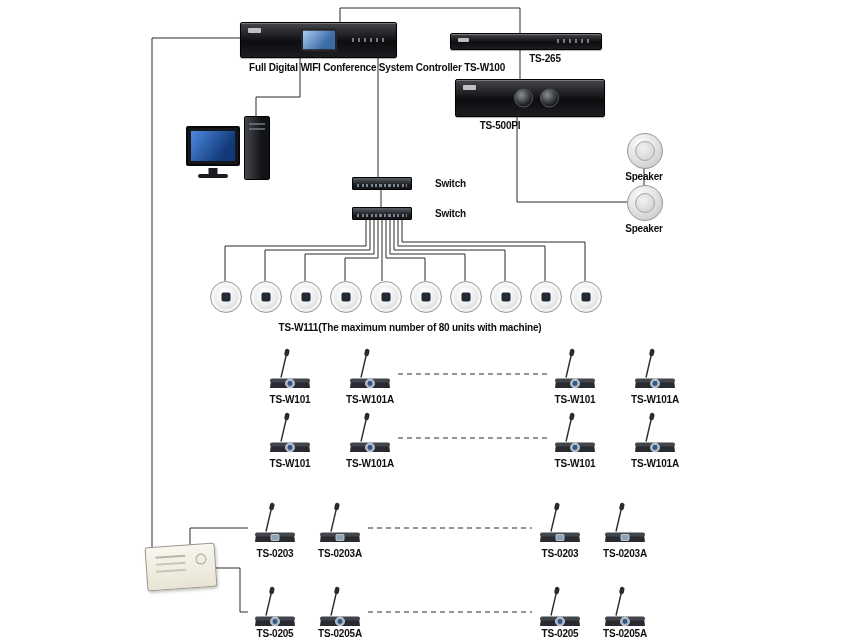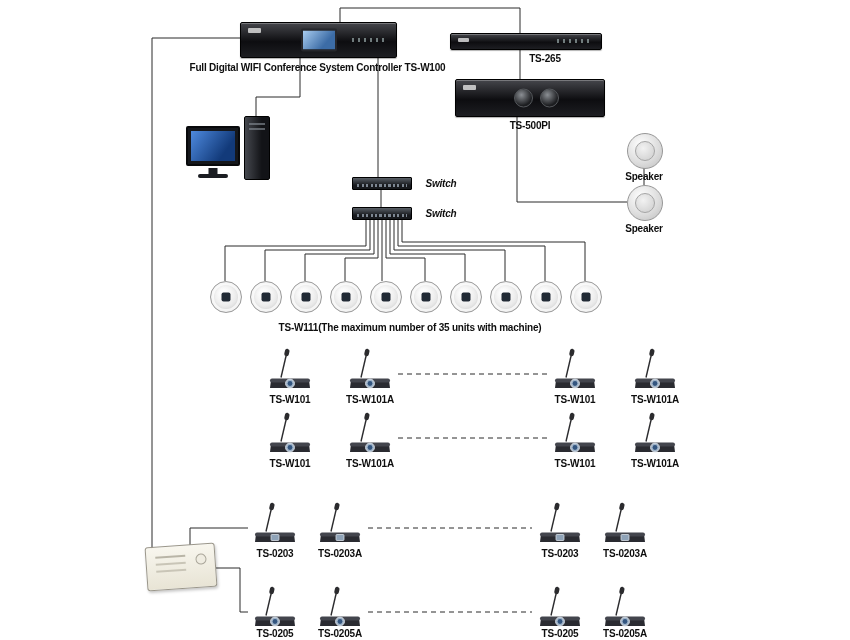--- a/index.html
+++ b/index.html
@@ -5,21 +5,21 @@
   html,body { margin:0; padding:0; background:#fff; }
   .stage {
     position:relative; width:850px; height:640px; background:#ffffff;
     font-family:"Liberation Sans", sans-serif; overflow:hidden;
   }
   .wires { position:absolute; left:0; top:0; width:850px; height:640px; }
   .lbl {
     position:absolute; font-size:10px; font-weight:700; color:#0e0e0e;
     text-align:center; letter-spacing:-0.2px; line-height:11px; white-space:nowrap;
   }
-  .lbl.left { text-align:center;font-style:italic; }
+  .lbl.left { text-align:right; }
 
   
   .rack {
     position:absolute; background:linear-gradient(#45464b,#0d0d10 55%,#1d1e22);
     border:1px solid #000; border-radius:2px;
     box-shadow: inset 0 1px 0 rgba(255,255,255,.28), 0 1px 1px rgba(0,0,0,.3);
   }
   .brand { position:absolute; left:7px; top:5px; width:13px; height:5px; background:#d9d9d9; border-radius:1px; opacity:.85; }
   .brand.mini { top:4px; height:4px; width:11px; }
   .ctrl-screen {
@@ -148,34 +148,34 @@
         <rect x="20" y="36.5" width="8" height="6" rx="1" fill="#8fa3b8" stroke="#d7dde5" stroke-width="0.8"></rect>
       </symbol>
     </defs>
   </svg>
 
   <div class="rack" style="left:240px; top:22px; width:155px; height:34px;">
     <span class="brand"></span>
     <span class="ctrl-screen"></span>
     <span class="rack-dots"></span>
   </div>
-  <div class="lbl" style="left:130px; top:62px; width:375px;">Full Digital WIFI Conference System Controller TS-W100</div>
+  <div class="lbl" style="left:130px; top:62px; width:375px;text-align:right;">Full Digital WIFI Conference System Controller TS-W100</div>
 
   <div class="rack" style="left:450px; top:33px; width:150px; height:15px;">
     <span class="brand mini"></span>
     <span class="rack-dots" style="top:7px;"></span>
   </div>
   <div class="lbl" style="left:505px; top:53px; width:80px;">TS-265</div>
 
   <div class="rack" style="left:455px; top:79px; width:148px; height:36px;">
     <span class="brand"></span>
     <span class="amp-knob" style="left:58px;"></span>
     <span class="amp-knob" style="left:84px;"></span>
   </div>
-  <div class="lbl" style="left:490px; top:120px; width:80px;">TS-500PI</div>
+  <div class="lbl" style="left:460px; top:120px; width:80px;">TS-500PI</div>
 
   <div class="speaker" style="left:627px; top:133px;"></div>
   <div class="lbl" style="left:616px; top:171px; width:56px;">Speaker</div>
   <div class="speaker" style="left:627px; top:185px;"></div>
   <div class="lbl" style="left:616px; top:223px; width:56px;">Speaker</div>
 
   <div class="monitor" style="left:186px; top:126px;">
     <span class="scr"></span>
     <span class="stand"></span>
     <span class="base"></span>
@@ -190,21 +190,21 @@
   <div class="ceil" style="left:210px; top:281px;"></div>
   <div class="ceil" style="left:250px; top:281px;"></div>
   <div class="ceil" style="left:290px; top:281px;"></div>
   <div class="ceil" style="left:330px; top:281px;"></div>
   <div class="ceil" style="left:370px; top:281px;"></div>
   <div class="ceil" style="left:410px; top:281px;"></div>
   <div class="ceil" style="left:450px; top:281px;"></div>
   <div class="ceil" style="left:490px; top:281px;"></div>
   <div class="ceil" style="left:530px; top:281px;"></div>
   <div class="ceil" style="left:570px; top:281px;"></div>
-  <div class="lbl" style="left:230px; top:322px; width:360px;">TS-W111(The maximum number of 35 units with machine)</div>
+  <div class="lbl" style="left:230px; top:322px; width:360px;">TS-W111(The maximum number of 80 units with machine)</div>
 
   <svg class="mic" style="left:266px; top:344px;">
       <use href="#sym-mic-screen"></use>
     </svg>
   <svg class="mic" style="left:346px; top:344px;">
       <use href="#sym-mic-screen"></use>
     </svg>
   <svg class="mic" style="left:551px; top:344px;">
       <use href="#sym-mic-screen"></use>
     </svg>

